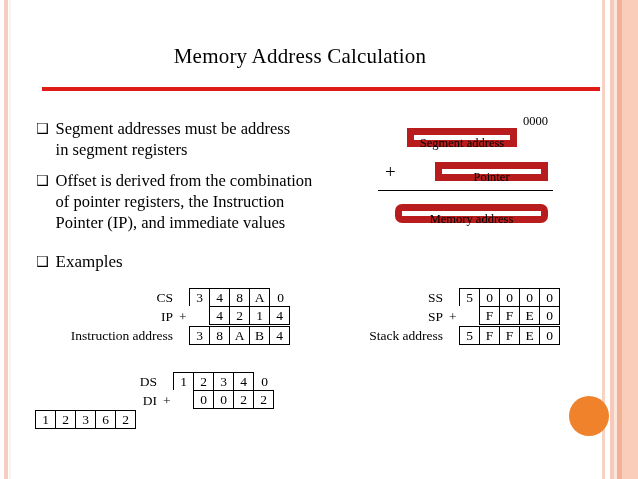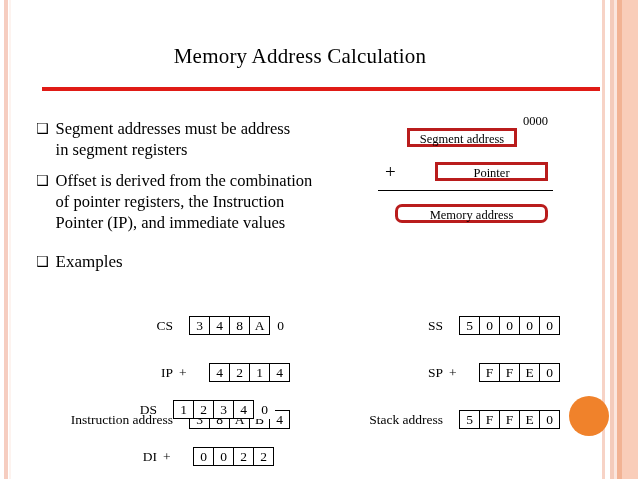--- a/index.html
+++ b/index.html
@@ -73,21 +73,21 @@
     white-space: pre-line;
   }
   #bullet-1 { left: 36px; top: 118px; }
   #bullet-2 { left: 36px; top: 170px; }
   #bullet-3 { left: 36px; top: 251px; }
   #bullet-3 .bullet-text { font-size: 17px; }
 
   
   .formula-box {
     position: absolute;
-    border: 3px solid #b91c1c;
+    border: 7px solid #b91c1c;
     box-sizing: border-box;
     font-size: 12.5px;
     text-align: center;
     line-height: 17px;
     background: #fff;
   }
   #box-segment-address { left: 407px; top: 128px; width: 110px; height: 19px; }
   #label-zeros {
     position: absolute; left: 523px; top: 112px;
     font-size: 12.5px; line-height: 19px;
@@ -100,23 +100,22 @@
   #formula-rule {
     position: absolute; left: 378px; top: 190px;
     width: 175px; height: 1px; background: #000;
   }
   #box-memory-address { left: 395px; top: 204px; width: 153px; height: 19px; border-radius: 7px; }
 
   
   .example-table { position: absolute; }
   .example-row {
     display: flex;
-    align-items: flex-end;
+    align-items: flex-start;
     height: 19px;
-    margin-top: 28px;
   }
   .row-label {
     width: 122px;
     text-align: right;
     font-size: 13.5px;
     line-height: 19px;
     padding-right: 6px;
     box-sizing: border-box;
     white-space: nowrap;
   }

